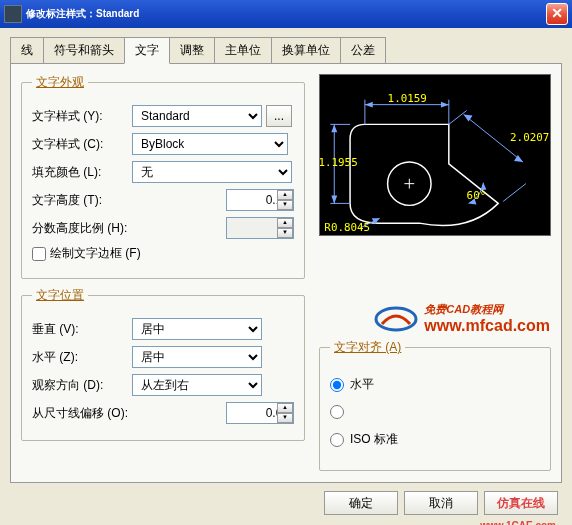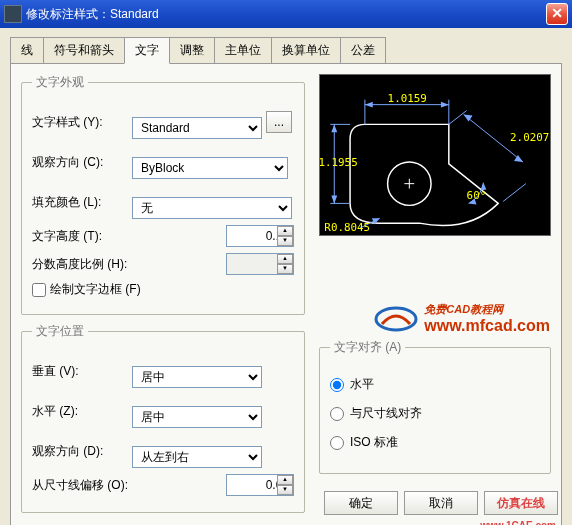--- a/index.html
+++ b/index.html
@@ -1,32 +1,32 @@
 <!DOCTYPE html>
 <html><head>
 <meta charset="utf-8">
 <style>
 * { box-sizing: border-box; margin: 0; padding: 0; font-family: "Microsoft YaHei", SimSun, sans-serif; font-size: 12px; }
 body { background: #ece9d8; width: 572px; height: 525px; }
 .titlebar { background: linear-gradient(to bottom, #2a5fd8 0%, #1a4bc7 50%, #0f3fb5 100%); height: 28px; display: flex; align-items: center; padding: 0 4px; color: white; }
 .titlebar .icon { width: 18px; height: 18px; margin-right: 4px; background: #345; border: 1px solid #678; }
-.titlebar .title { flex: 1; font-weight: normal; font-size: 12px; }
+.titlebar .title { flex: 1; font-weight: bold; font-size: 10px; }
 .close-btn { width: 22px; height: 22px; background: linear-gradient(to bottom, #f5a396, #e7543e, #d62f1a); border: 1px solid #fff; border-radius: 3px; color: white; font-weight: bold; text-align: center; line-height: 18px; cursor: pointer; font-size: 14px; }
 .content { padding: 8px 10px; background: #ece9d8; }
 .tabs { display: flex; border-bottom: none; margin-bottom: 0; }
 .tab { padding: 4px 10px; background: #ece9d8; border: 1px solid #999; border-bottom: none; margin-right: -1px; cursor: pointer; position: relative; top: 1px; }
 .tab.active { background: #f8f8f4; border-bottom: 1px solid #f8f8f4; z-index: 2; }
 .tab-panel { background: #f8f8f4; border: 1px solid #999; padding: 10px; min-height: 420px; position: relative; }
 fieldset { border: 1px solid #b8b8a8; padding: 8px 10px 10px; margin-bottom: 8px; border-radius: 2px; }
-legend { color: #737373; padding: 0 4px; }
+legend { color: #a16207; padding: 0 4px; text-decoration: underline; }
 .row { display: flex; align-items: center; margin: 6px 0; }
 .row label { width: 100px; }
 .row .ctrl { flex: 1; display: flex; align-items: center; gap: 4px; }
 select, input[type="text"] { border: 1px solid #7e9db9; padding: 2px 4px; height: 22px; background: white; font-size: 12px; }
-.sel-wide { width: 130px; margin-top: 12px; }
+.sel-wide { width: 130px; }
 .spinner { width: 68px; position: relative; }
 .spinner input { width: 100%; text-align: right; }
 .spinner .arrows { position: absolute; right: 1px; top: 1px; width: 16px; display: flex; flex-direction: column; }
 .spinner .arrows span { height: 10px; background: linear-gradient(#fff,#ddd); border: 1px solid #999; font-size: 6px; text-align: center; line-height: 7px; cursor: pointer; }
 .dots-btn { width: 26px; height: 22px; border: 1px solid #999; background: linear-gradient(#fff,#e8e8e0); cursor: pointer; text-align: center; }
 input[type="checkbox"] { width: 14px; height: 14px; margin-right: 4px; }
 input[type="radio"] { width: 14px; height: 14px; margin-right: 6px; }
 .color-swatch { display: inline-block; width: 12px; height: 12px; border: 1px solid #333; margin-right: 4px; vertical-align: middle; }
 .preview { position: absolute; top: 10px; right: 10px; width: 232px; height: 162px; background: #000; border: 1px solid #666; }
 .preview svg { width: 100%; height: 100%; }
@@ -71,21 +71,21 @@
 
         <div class="row">
           <label>文字样式 (Y):</label>
           <div class="ctrl">
             <select class="sel-wide"><option>Standard</option></select>
             <button class="dots-btn">...</button>
           </div>
         </div>
 
         <div class="row">
-          <label>观察方向 (C):</label>
+          <label>文字样式 (C):</label>
           <div class="ctrl">
             <select class="sel-wide" style="width:156px"><option><span class="color-swatch" style="background:#fff"></span><span>ByBlock</span></option></select>
           </div>
         </div>
 
         <div class="row">
           <label>填充颜色 (L):</label>
           <div class="ctrl">
             <select class="sel-wide" style="width:160px"><option><span class="color-swatch" style="background:#fff"></span><span>无</span></option></select>
           </div>
@@ -208,21 +208,20 @@
     </div>
 
     <fieldset class="align-group">
       <legend>文字对齐 (A)</legend>
       <div class="row">
           <input type="radio" name="al" checked="" style="">
           <label>水平</label>
         </div>
       <div class="row">
           <input type="radio" name="al" style="">
-          <label>与尺寸线对齐</label>
         </div>
       <div class="row">
           <input type="radio" name="al" style="">
           <label>ISO 标准</label>
         </div>
     </fieldset>
   </div>
 
   <div class="footer">
     <button class="btn">确定</button>

